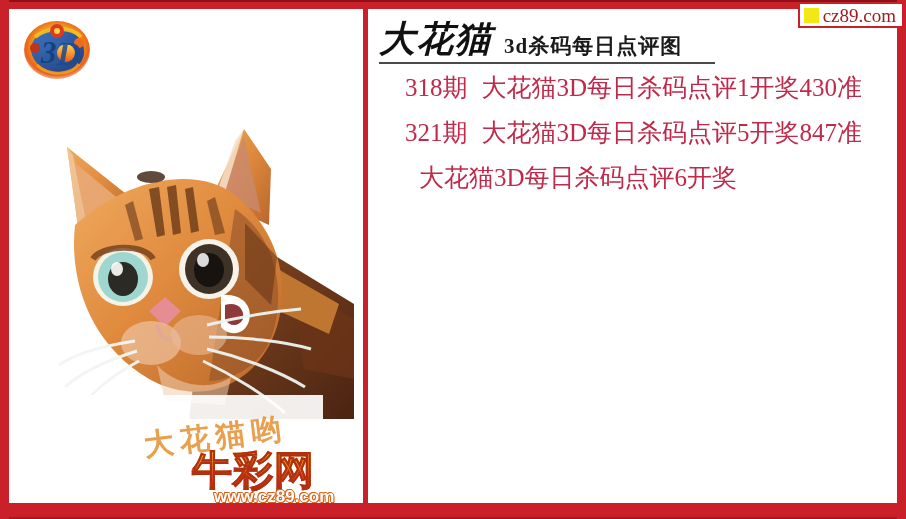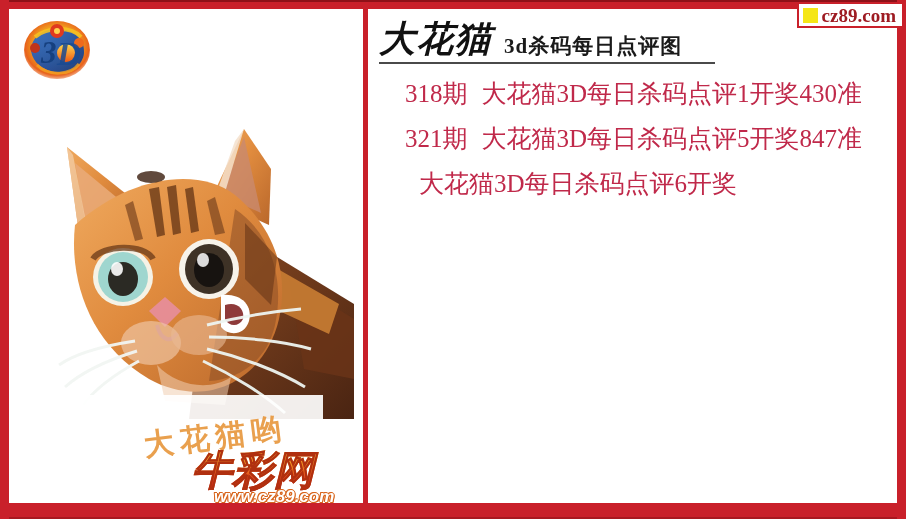--- a/index.html
+++ b/index.html
@@ -87,21 +87,21 @@
     color:#e8983f;
     letter-spacing:6px;
     transform:rotate(-7deg);
     opacity:.92;
     white-space:nowrap;
   }
 
   
   .watermark{
     position:absolute;left:183px;top:440px;
-    width:160px;height:62px;font-style:italic;
+    width:160px;height:62px;
   }
   .wm-text{
     font-family:"Liberation Sans", sans-serif;
     font-size:40px;
     font-weight:bold;
     letter-spacing:1px;
     line-height:42px;
     background:linear-gradient(180deg,#f6c93b 0%,#f08a20 38%,#e0331f 78%,#b81a12 100%);
     -webkit-background-clip:text;
     background-clip:text;
@@ -161,21 +161,21 @@
     opacity:.85;
   }
 
   .rows{
     position:absolute;left:0;top:62px;
     width:524px;
   }
   .row{
     height:45px;
     display:flex;
-    align-items:center;
+    align-items:flex-start;
     white-space:nowrap;
     padding-left:32px;
     box-sizing:border-box;
   }
   .row .issue{
     font-family:"Liberation Serif", serif;
     font-size:25px;
     color:#c0294a;
     letter-spacing:0px;
   }
@@ -199,21 +199,21 @@
     box-sizing:border-box;
   }
   .badge .sq{
     width:15px;height:15px;background:#f5e616;
     margin-right:4px;
     flex:0 0 auto;
   }
   .badge .btxt{
     font-family:"Liberation Serif", serif;
     font-size:19px;
-    font-weight:bold;
+    font-weight:normal;
     color:#9e1b22;
     letter-spacing:0px;
     line-height:19px;
   }
 </style>
 </head>
 <body>
 
 <div id="page">
 

